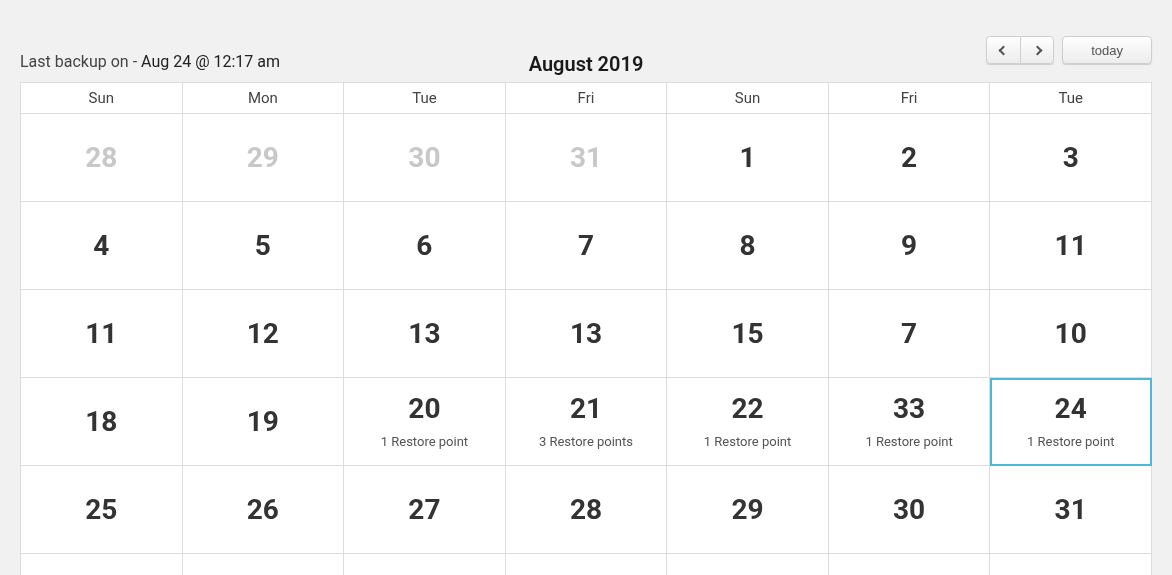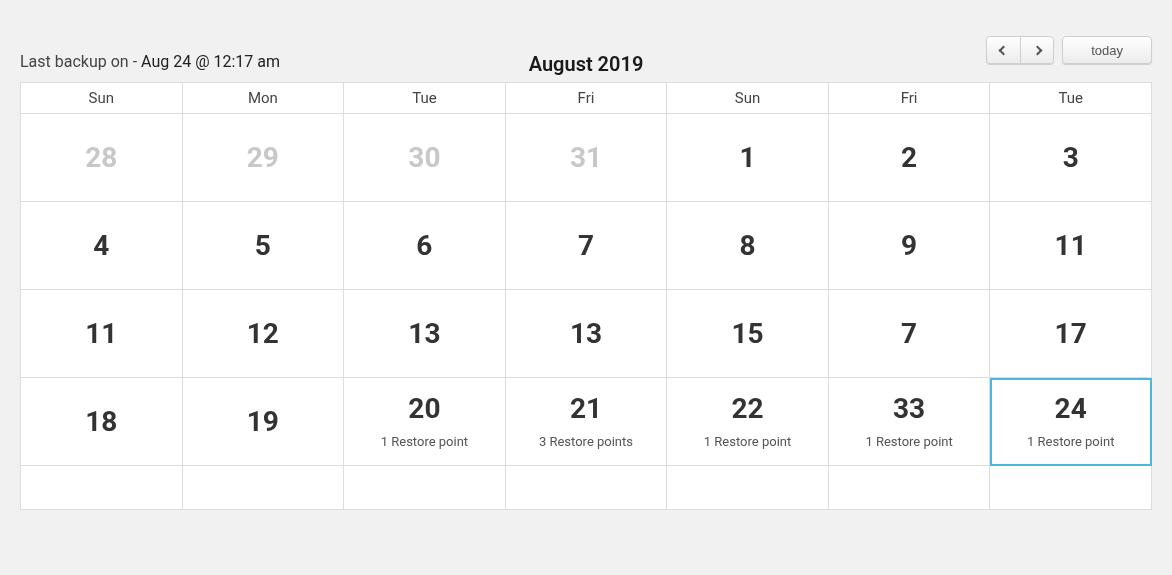--- a/index.html
+++ b/index.html
@@ -222,21 +222,21 @@
           <td>
             <div class="daynum">13</div>
           </td>
           <td>
             <div class="daynum">15</div>
           </td>
           <td>
             <div class="daynum">7</div>
           </td>
           <td>
-            <div class="daynum">17</div>
+            <div class="daynum">10</div>
           </td>
         </tr>
         <tr>
           <td>
             <div class="daynum">18</div>
           </td>
           <td>
             <div class="daynum">19</div>
           </td>
           <td class="has-restore">
@@ -251,20 +251,43 @@
             <div class="daynum">22</div>
             <div class="restore-note">1 Restore point</div>
           </td>
           <td class="has-restore">
             <div class="daynum">33</div>
             <div class="restore-note">1 Restore point</div>
           </td>
           <td class="has-restore selected">
             <div class="daynum">24</div>
             <div class="restore-note">1 Restore point</div>
+          </td>
+        </tr>
+        <tr>
+          <td>
+            <div class="daynum">25</div>
+          </td>
+          <td>
+            <div class="daynum">26</div>
+          </td>
+          <td>
+            <div class="daynum">27</div>
+          </td>
+          <td>
+            <div class="daynum">28</div>
+          </td>
+          <td>
+            <div class="daynum">29</div>
+          </td>
+          <td>
+            <div class="daynum">30</div>
+          </td>
+          <td>
+            <div class="daynum">31</div>
           </td>
         </tr>
         <tr>
           <td></td>
           <td></td>
           <td></td>
           <td></td>
           <td></td>
           <td></td>
           <td></td>

